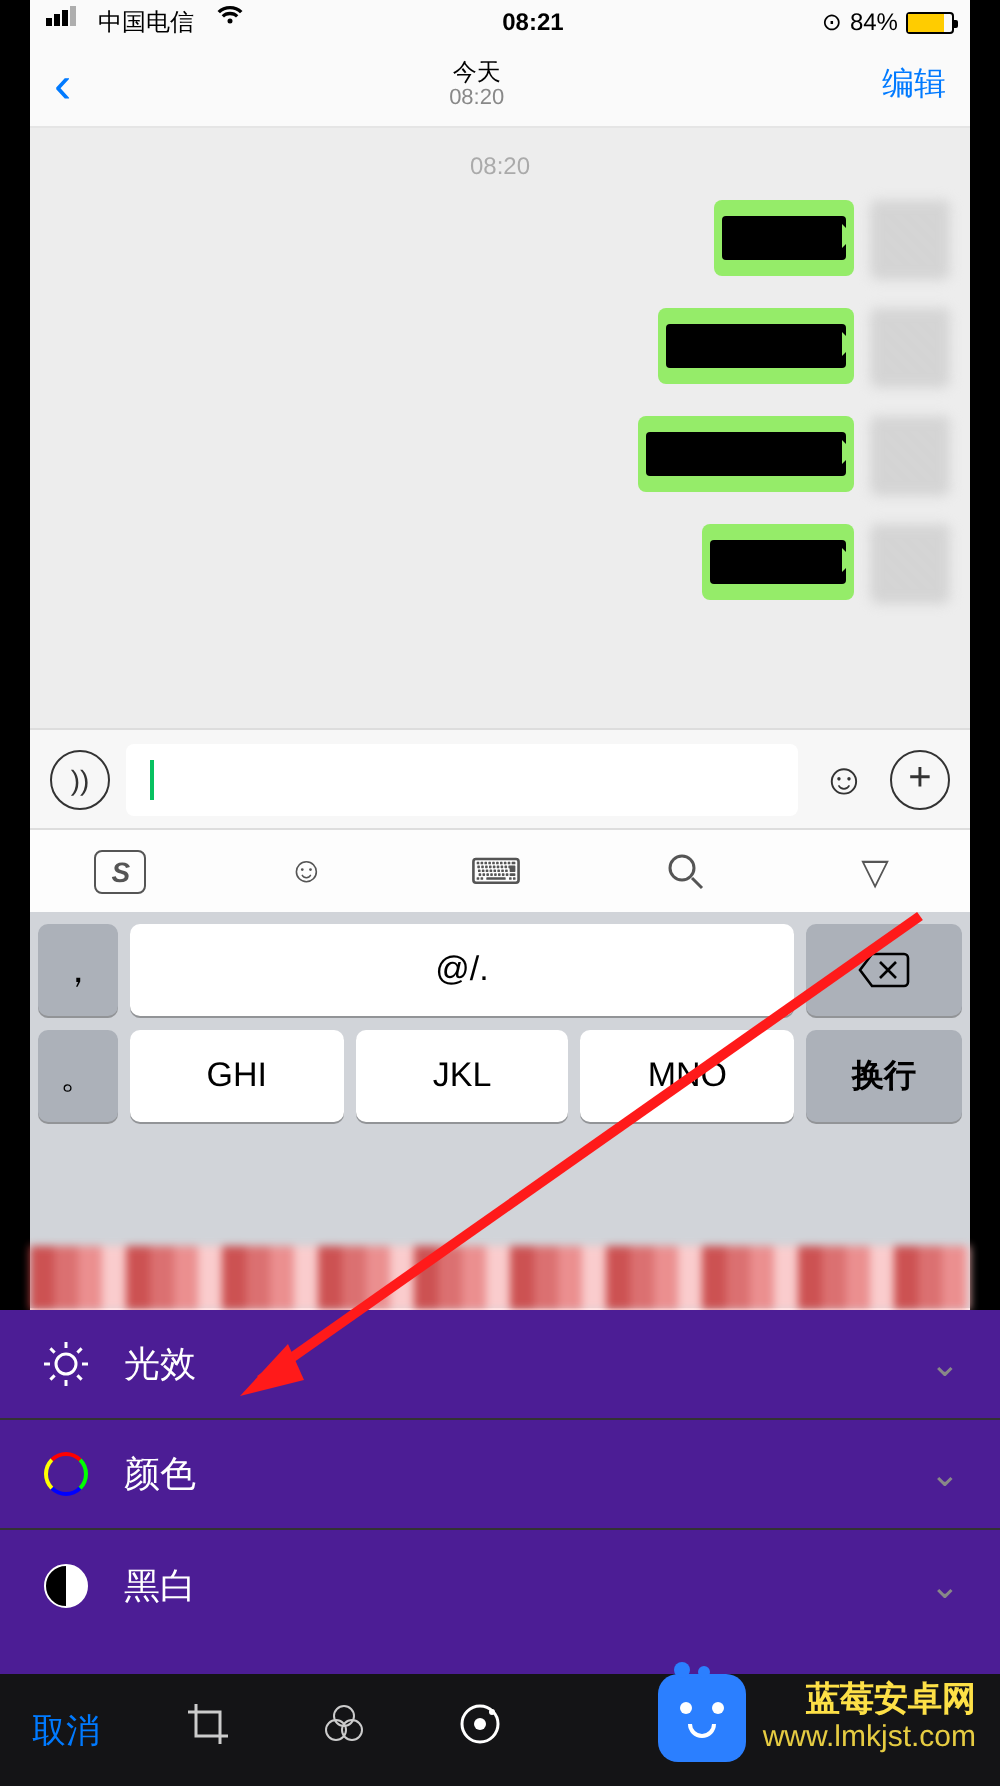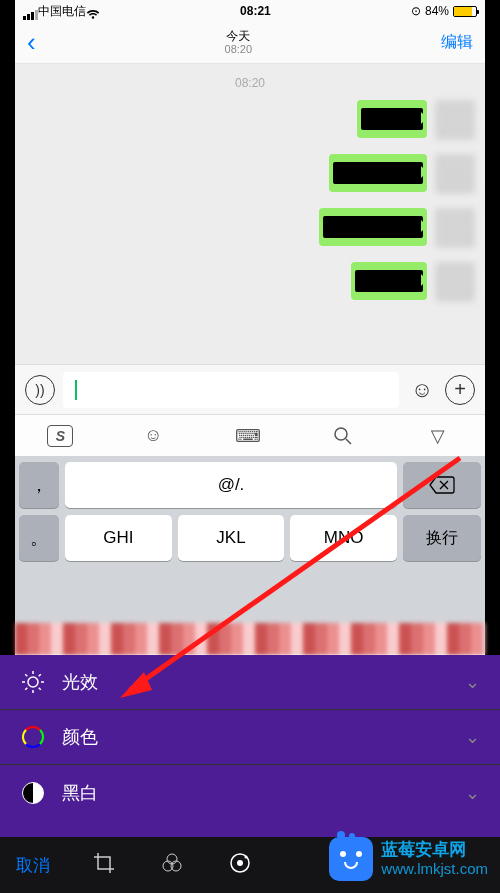--- a/index.html
+++ b/index.html
@@ -1,21 +1,21 @@
 <!DOCTYPE html>
 <html><head>
   <meta charset="utf-8">
   <style>
     * { margin: 0; padding: 0; box-sizing: border-box; font-family: -apple-system, "Helvetica Neue", sans-serif; }
     body { width: 500px; height: 893px; background: #000; position: relative; overflow: hidden; }
     
     .phone-frame { position: absolute; left: 15px; top: 0; width: 470px; height: 655px; background: #fff; }
     
     .status-bar { height: 22px; display: flex; align-items: center; justify-content: space-between; padding: 0 8px; font-size: 12px; background: #fafafa; }
-    .status-left { display: flex; align-items: flex-end; gap: 0; }
+    .status-left { display: flex; align-items: flex-start; gap: 11px; }
     .status-right { display: flex; align-items: center; gap: 4px; }
     .signal-bars { display: flex; gap: 1px; align-items: flex-end; }
     .bar { width: 3px; background: #000; }
     .bar:nth-child(1) { height: 4px; }
     .bar:nth-child(2) { height: 6px; }
     .bar:nth-child(3) { height: 8px; }
     .bar:nth-child(4) { height: 10px; opacity: 0.3; }
     .wifi-icon { width: 14px; height: 10px; }
     .battery { width: 24px; height: 11px; border: 1px solid #000; border-radius: 2px; position: relative; }
     .battery::after { content: ''; position: absolute; right: -3px; top: 3px; width: 2px; height: 4px; background: #000; border-radius: 0 1px 1px 0; }
@@ -46,21 +46,21 @@
     
     .kb-toolbar { height: 42px; display: flex; align-items: center; justify-content: space-around; background: #fdfdfd; border-top: 1px solid #ddd; }
     .kb-tool { width: 30px; height: 30px; display: flex; align-items: center; justify-content: center; color: #555; font-size: 18px; }
     .kb-tool.sogou { border: 1.5px solid #555; border-radius: 4px; width: 26px; height: 22px; font-size: 14px; font-weight: bold; font-style: italic; }
     
     .keyboard { background: #d1d4d9; padding: 6px 4px; height: 198px; }
     .kb-row { display: flex; gap: 6px; margin-bottom: 7px; height: 46px; }
     .kb-key { background: #fff; border-radius: 5px; box-shadow: 0 1px 0 rgba(0,0,0,0.3); display: flex; align-items: center; justify-content: center; font-size: 17px; color: #000; }
     .kb-key.side { width: 40px; background: #acb1b9; font-size: 18px; }
     .kb-key.main { flex: 1; }
-    .kb-key.action { width: 78px; background: #acb1b9; font-size: 16px; }
+    .kb-key.action { width: 78px; background: #acb1b9; font-size: 16px; font-weight: bold; }
     .kb-key.backspace { width: 78px; background: #acb1b9; }
     
     .pixelated-strip { position: absolute; left: 0; bottom: 0; width: 100%; height: 32px; background: repeating-linear-gradient(90deg, #c44 0 12px, #d66 12px 24px, #e88 24px 36px, #fcc 36px 48px); filter: blur(2px); opacity: 0.9; }
     
     .edit-panel { position: absolute; left: 0; right: 0; top: 655px; bottom: 0; background: #4c1d95; }
     .edit-row { height: 55px; display: flex; align-items: center; padding: 0 20px; border-bottom: 1px solid #333; color: #fff; font-size: 18px; gap: 16px; }
     .edit-icon { width: 26px; height: 26px; display: flex; align-items: center; justify-content: center; }
     .chevron-down { margin-left: auto; color: #888; }
     .color-ring { width: 22px; height: 22px; border-radius: 50%; border: 2px solid; border-color: #f00 #0f0 #00f #ff0; }
     .bw-circle { width: 22px; height: 22px; border-radius: 50%; background: linear-gradient(90deg, #000 50%, #fff 50%); border: 1px solid #fff; }
@@ -72,21 +72,21 @@
     .red-arrow { position: absolute; pointer-events: none; z-index: 50; }
     
     .watermark { position: absolute; right: 12px; bottom: 12px; display: flex; align-items: center; gap: 8px; z-index: 100; }
     .wm-logo { width: 44px; height: 44px; background: #2b7fff; border-radius: 10px; display: flex; align-items: center; justify-content: center; position: relative; }
     .wm-logo::before { content: ''; position: absolute; top: -6px; left: 8px; width: 8px; height: 8px; background: #2b7fff; border-radius: 50%; }
     .wm-logo::after { content: ''; position: absolute; top: -4px; left: 20px; width: 6px; height: 6px; background: #2b7fff; border-radius: 50%; }
     .wm-face { width: 30px; height: 20px; position: relative; }
     .wm-eye { position: absolute; width: 6px; height: 6px; background: #fff; border-radius: 50%; top: 2px; }
     .wm-eye.l { left: 4px; } .wm-eye.r { right: 4px; }
     .wm-mouth { position: absolute; bottom: 0; left: 8px; width: 14px; height: 7px; border: 2px solid #fff; border-top: none; border-radius: 0 0 10px 10px; }
-    .wm-text { color: #0ea5e9; line-height: 1.2; }
+    .wm-text { color: #fde047; line-height: 1.2; text-align: right; }
     .wm-title { font-size: 17px; font-weight: bold; }
     .wm-url { font-size: 15px; opacity: 0.9; }
   </style>
 </head>
 <body>
 
 <div class="phone-frame">
 
   <div class="status-bar">
     <div class="status-left">

